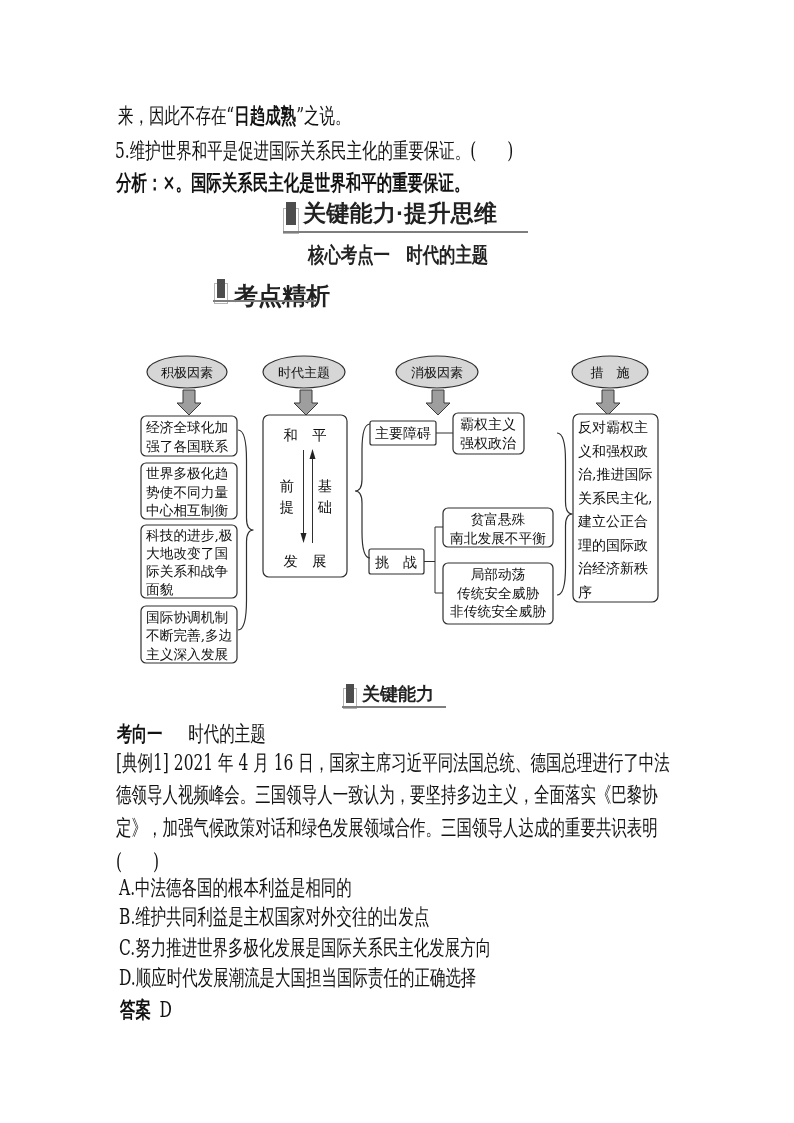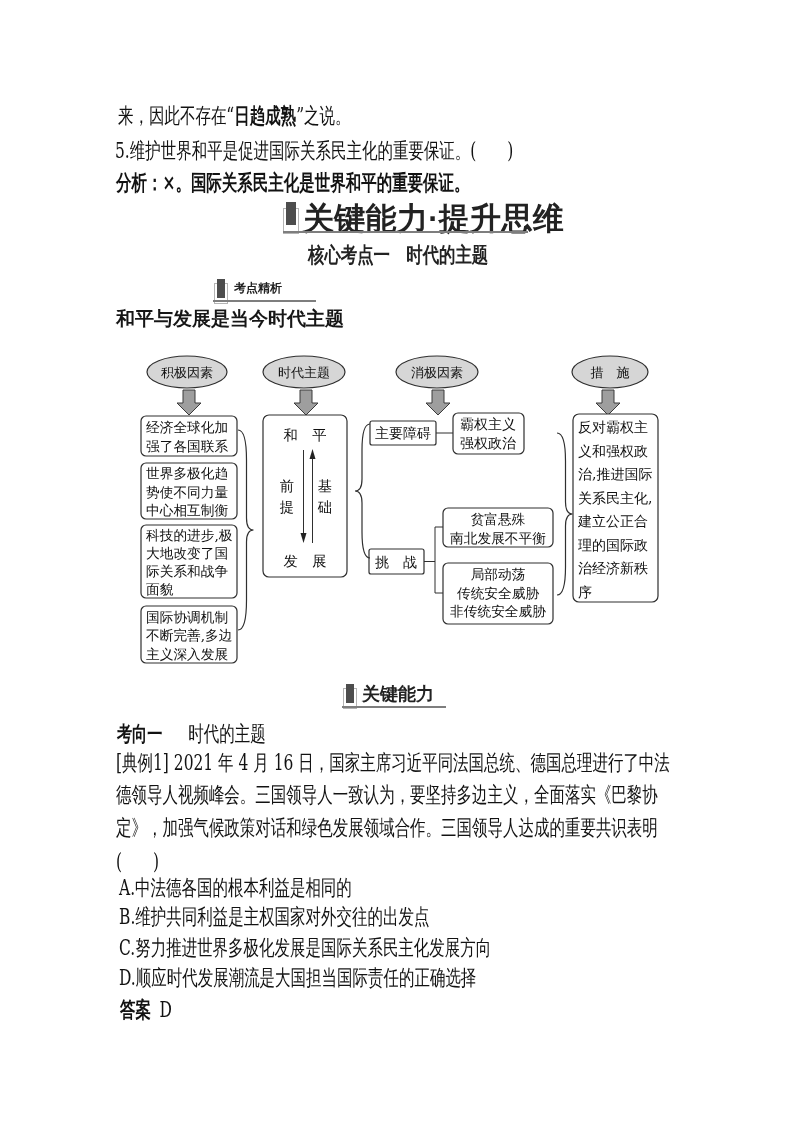--- a/index.html
+++ b/index.html
@@ -20,31 +20,30 @@
 <body>
 
 <div id="page">
 
   <div class="ln" style="left:118px;top:98px"><span>来，因此不存在“</span><span class="bold">日趋成熟</span><span>”之说。</span></div>
   <div class="ln" style="left:115px;top:133px">5.维护世界和平是促进国际关系民主化的重要保证。(　　)</div>
   <div class="ln bold" style="left:116px;top:165px">分析：×。国际关系民主化是世界和平的重要保证。</div>
 
   <div class="orn-outline" style="left:283px;top:202px;width:14px;height:24px"></div>
   <div class="orn-bar" style="left:286px;top:196px;width:10px;height:23px"></div>
-  <div class="hsans" style="left:303px;top:192px;font-size:31px;letter-spacing:0.3px;">关键能力·提升思维</div>
+  <div class="hsans" style="left:303px;top:192px;font-size:23px;letter-spacing:0.3px;">关键能力·提升思维</div>
   <div class="rule" style="left:283px;top:225px;width:245px;height:2px"></div>
 
   <div class="hsans" style="left:308px;top:235px;font-size:21px;transform:scaleX(0.78);transform-origin:0 0;">核心考点一　时代的主题</div>
 
   <div class="orn-outline" style="left:214px;top:277px;width:12px;height:19px"></div>
   <div class="orn-bar" style="left:217px;top:273px;width:8px;height:19px"></div>
-  <div class="hsans" style="left:234px;top:274px;font-size:12px;">考点精析</div>
+  <div class="hsans" style="left:234px;top:274px;font-size:24px;">考点精析</div>
   <div class="rule" style="left:213px;top:294px;width:103px;height:2px"></div>
 
-  <div style="position:absolute;left:116px;top:300px;font-size:19px;font-weight:bold;font-family:'DejaVu Serif',serif;white-space:nowrap">和平与发展是当今时代主题</div>
 
   <svg style="position:absolute;left:0;top:0" width="794" height="1123" viewBox="0 0 794 1123">
     <g fill="none" stroke="#2f2f2f" stroke-width="1.2">
       <ellipse cx="187" cy="366" rx="40" ry="16" fill="#d6d6d6"></ellipse>
       <ellipse cx="304" cy="366" rx="41" ry="16" fill="#d6d6d6"></ellipse>
       <ellipse cx="437" cy="366" rx="41" ry="16" fill="#d6d6d6"></ellipse>
       <ellipse cx="610" cy="366" rx="38" ry="16" fill="#d6d6d6"></ellipse>
 
       <polygon points="183,384 195,384 195,397 201,397 189,409 177,397 183,397" fill="#9e9e9e" stroke="#3a3a3a" stroke-width="1"></polygon>
       <polygon points="300,384 312,384 312,397 318,397 306,409 294,397 300,397" fill="#9e9e9e" stroke="#3a3a3a" stroke-width="1"></polygon>

